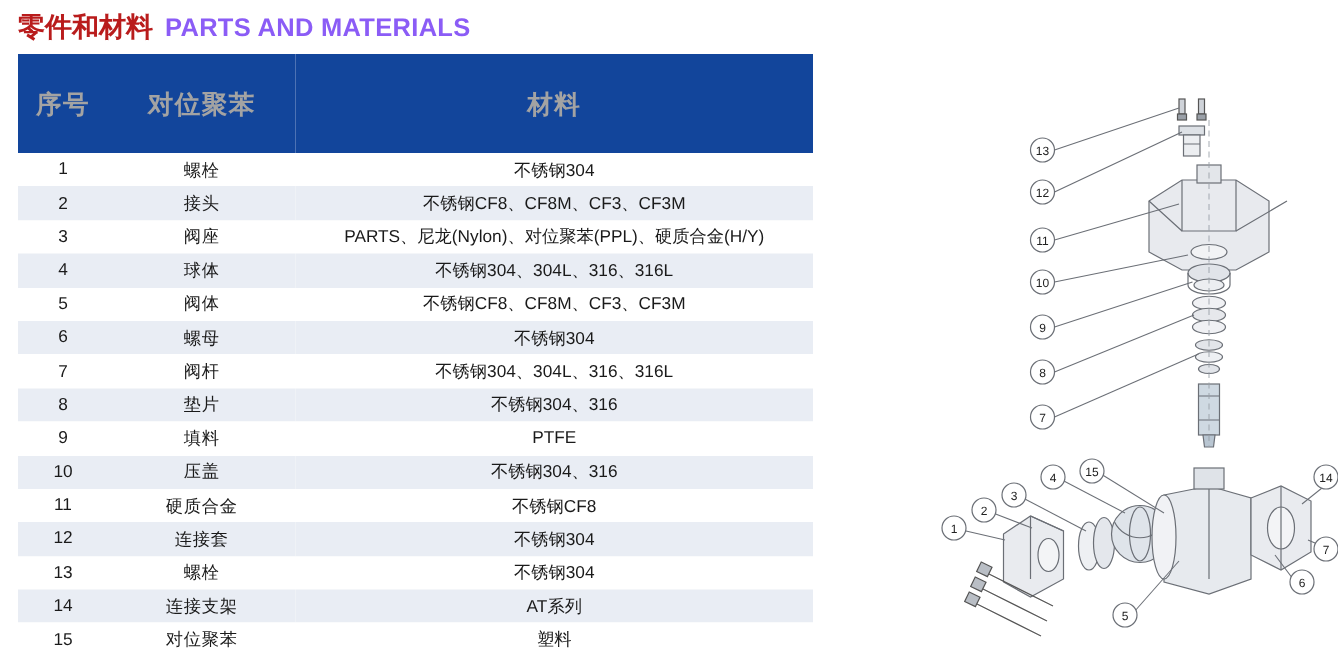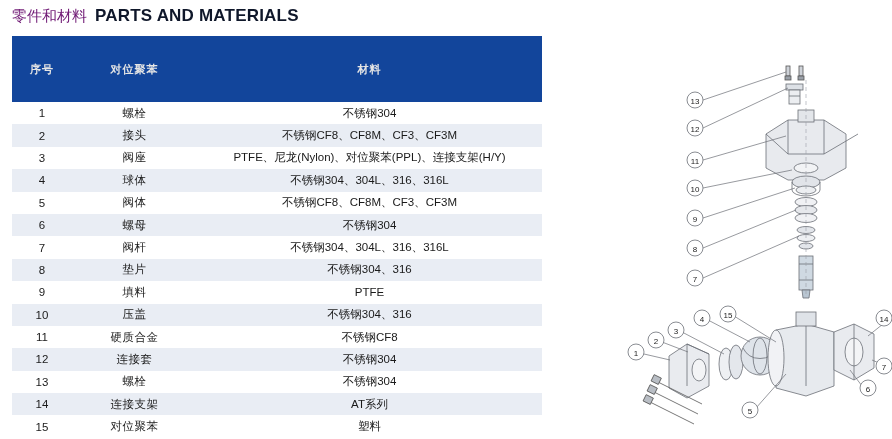--- a/index.html
+++ b/index.html
@@ -23,51 +23,51 @@
   .title-row {
     position: absolute;
     left: 12px;
     top: 6px;
     display: flex;
     align-items: baseline;
     gap: 8px;
     white-space: nowrap;
   }
   .title-cn {
-    font-size: 15px;
-    font-weight: normal;
-    color: #701a75;
+    font-size: 18px;
+    font-weight: bold;
+    color: #b91c1c;
     letter-spacing: 0px;
   }
   .title-en {
     font-size: 17px;
     font-weight: bold;
-    color: #0f172a;
+    color: #8b5cf6;
     letter-spacing: 0.2px;
   }
   
   .table-wrap {
     position: absolute;
     left: 12px;
     top: 36px;
     width: 530px;
   }
   table.parts {
     border-collapse: collapse;
     width: 530px;
     table-layout: fixed;
   }
   table.parts col.c1 { width: 60px; }
   table.parts col.c2 { width: 125px; }
   table.parts col.c3 { width: 345px; }
 
   table.parts thead th {
     background: #12459b;
-    color: #e5e5e5;
-    font-size: 11px;
+    color: #a3a3a3;
+    font-size: 17px;
     font-weight: bold;
     height: 64px;
     text-align: center;
     vertical-align: middle;
     border: none;
     letter-spacing: 1px;
   }
   table.parts tbody td {
     height: 22.4px;
     font-size: 11.5px;
@@ -124,21 +124,21 @@
             <td>不锈钢304</td>
           </tr>
           <tr class="even">
             <td class="num">2</td>
             <td class="name">接头</td>
             <td>不锈钢CF8、CF8M、CF3、CF3M</td>
           </tr>
           <tr class="odd">
             <td class="num">3</td>
             <td class="name">阀座</td>
-            <td>PTFE、尼龙(Nylon)、对位聚苯(PPL)、连接支架(H/Y)</td>
+            <td>PARTS、尼龙(Nylon)、对位聚苯(PPL)、硬质合金(H/Y)</td>
           </tr>
           <tr class="even">
             <td class="num">4</td>
             <td class="name">球体</td>
             <td>不锈钢304、304L、316、316L</td>
           </tr>
           <tr class="odd">
             <td class="num">5</td>
             <td class="name">阀体</td>
             <td>不锈钢CF8、CF8M、CF3、CF3M</td>

